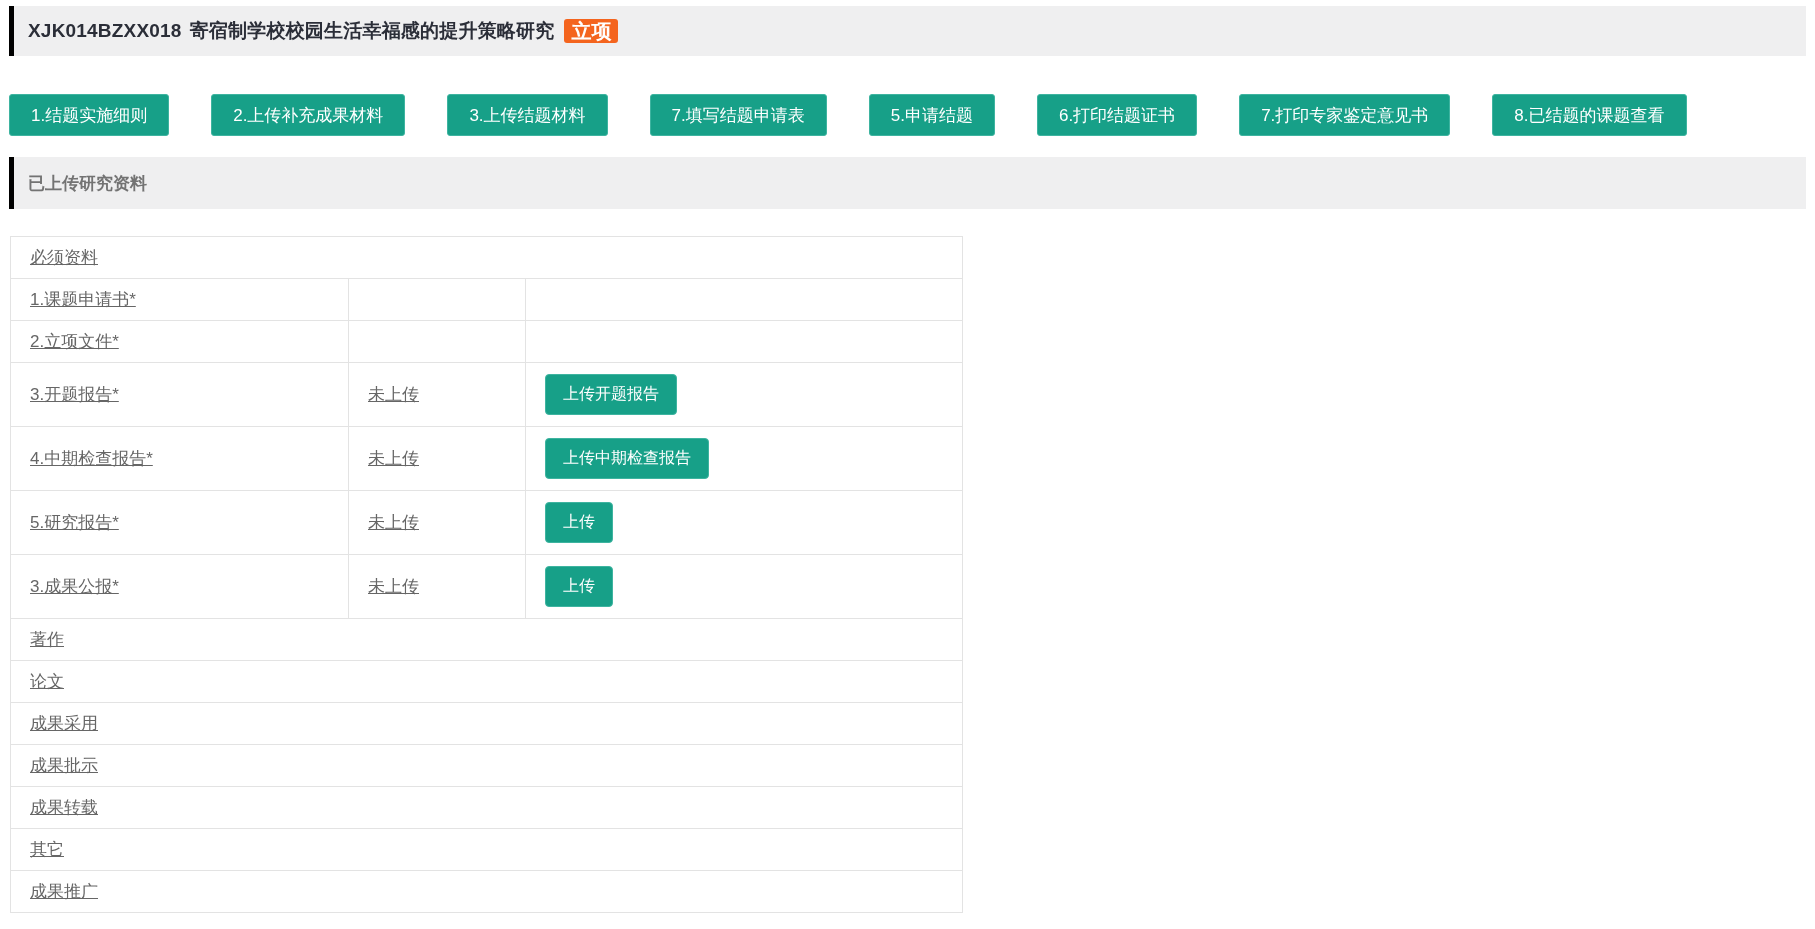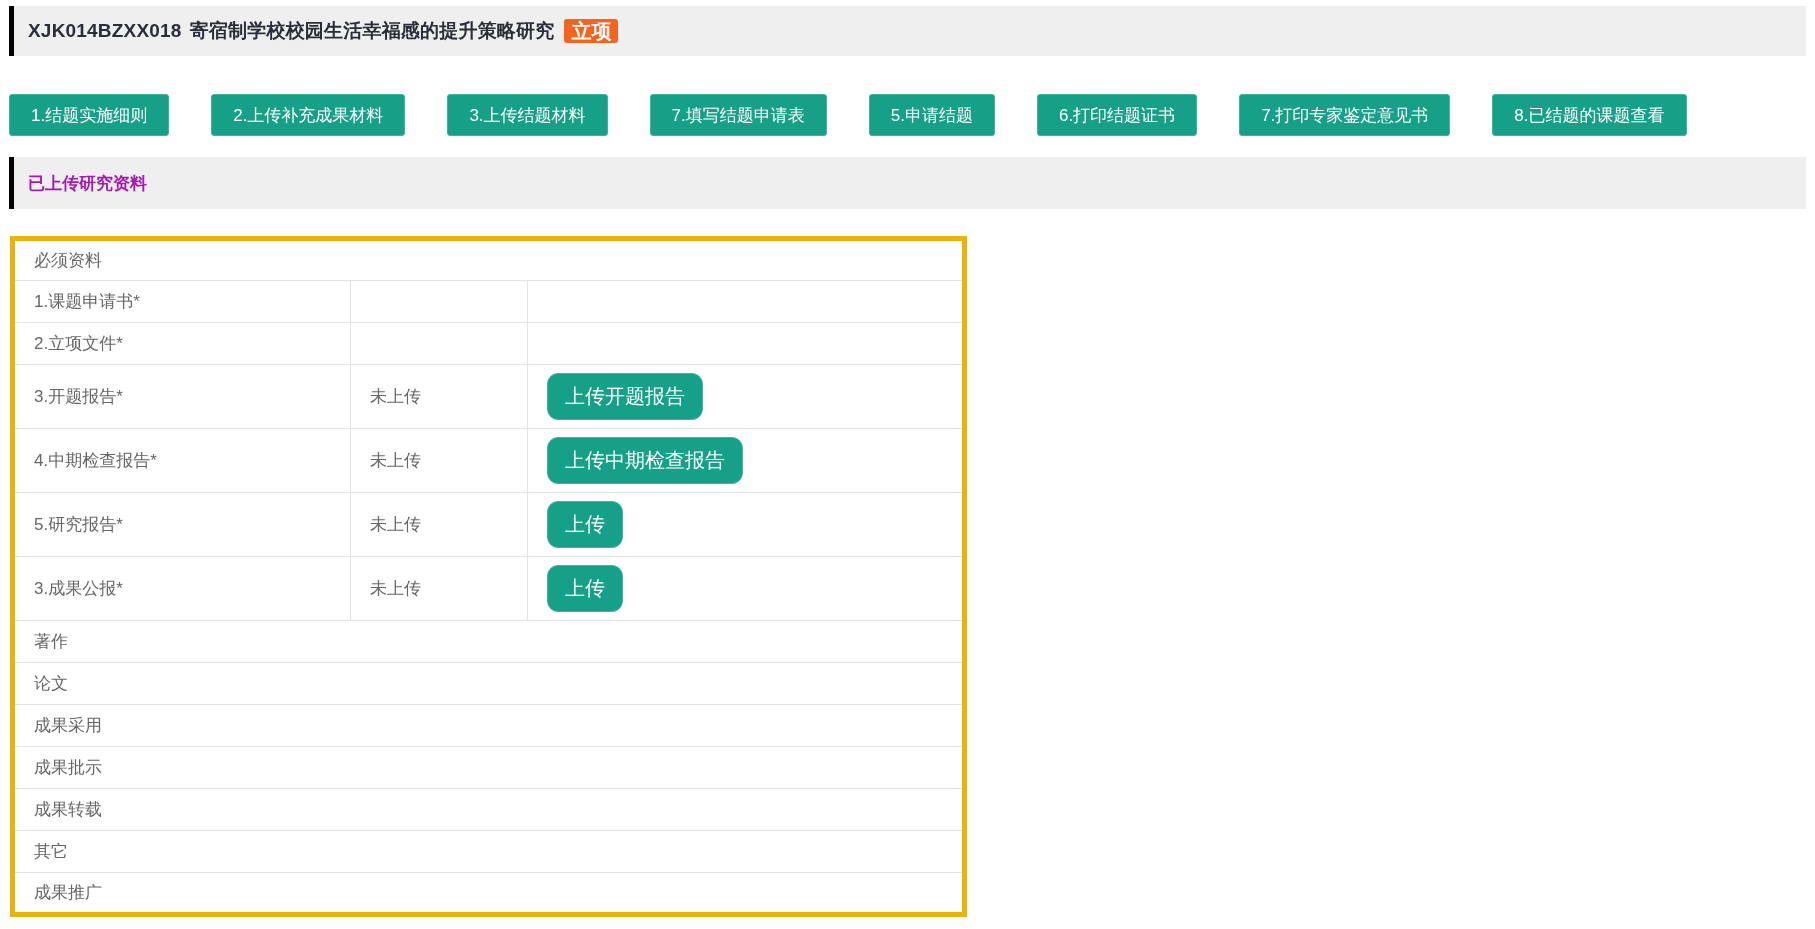--- a/index.html
+++ b/index.html
@@ -59,50 +59,50 @@
     cursor: pointer;
     white-space: nowrap;
   }
 
   
   .section-bar {
     margin-top: 21px;
     height: 52px;
     font-weight: bold;
     font-size: 17px;
-    color: #a21caf;
+    color: #737373;
   }
 
   
   .materials-table {
     margin-top: 27px;
     margin-left: 1px;
     border-collapse: collapse;
     width: 952px;
     table-layout: fixed;
     color: #666666;
     font-size: 17px;
   }
-  .materials-table { border: 5px solid #eab308; }
+  .materials-table { border: 1px solid #eab308; text-decoration: underline; }
   .materials-table td {
     border: 1px solid #e3e3e3;
     padding: 0 0 0 19px;
     vertical-align: middle;
   }
   .col1 { width: 338px; }
   .col2 { width: 177px; }
   .col3 { width: 437px; }
   .row-normal td { height: 42px; }
   .row-action td { height: 64px; }
   .cell-btn {
     background: #17a088;
     color: #ffffff;
     border: 1px solid #3eb4a0;
-    border-radius: 11px;
-    font-size: 20px;
+    border-radius: 4px;
+    font-size: 16px;
     font-family: inherit;
     padding: 9px 17px;
     cursor: pointer;
     white-space: nowrap;
   }
 </style>
 </head>
 <body>
 
 <div class="page">

